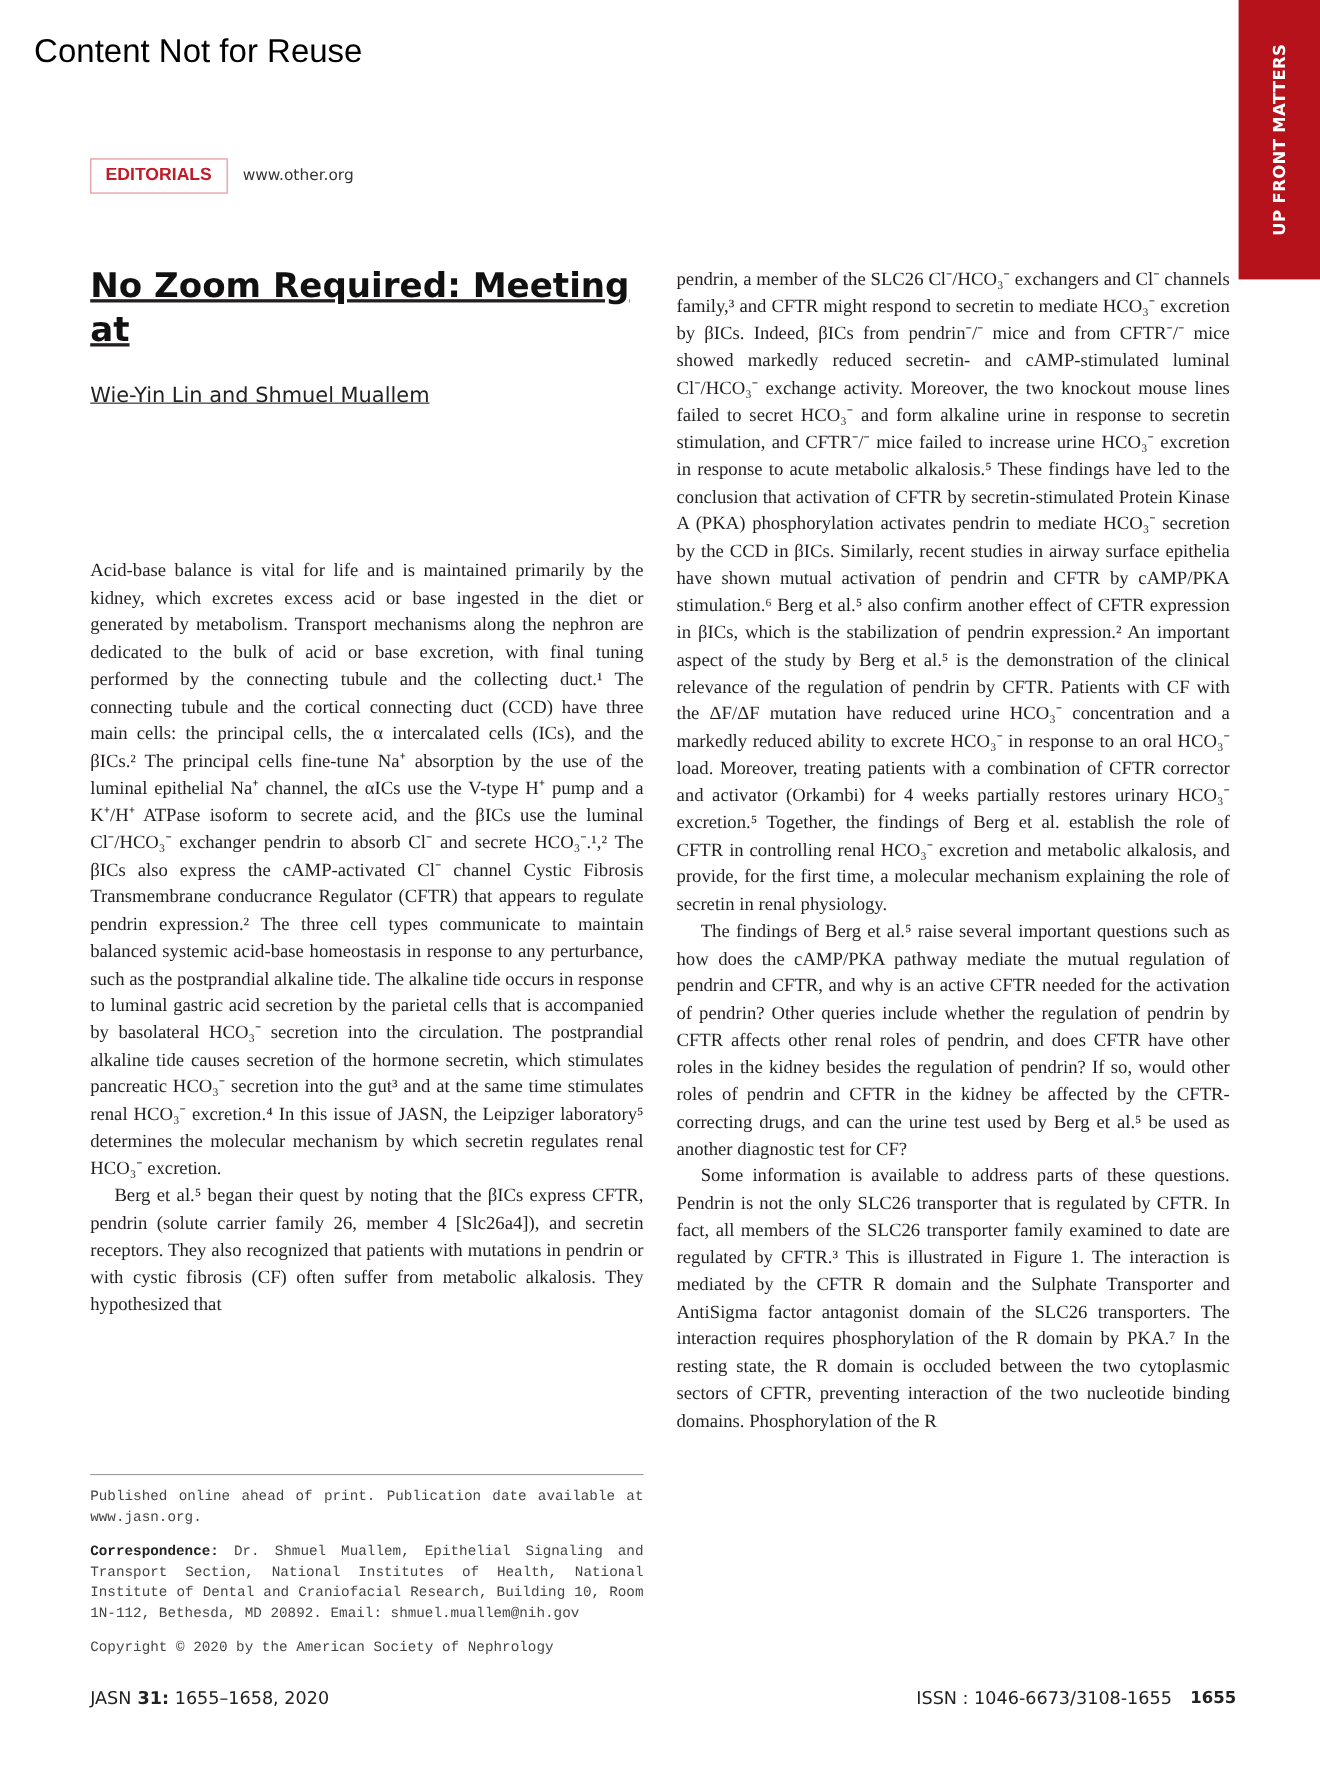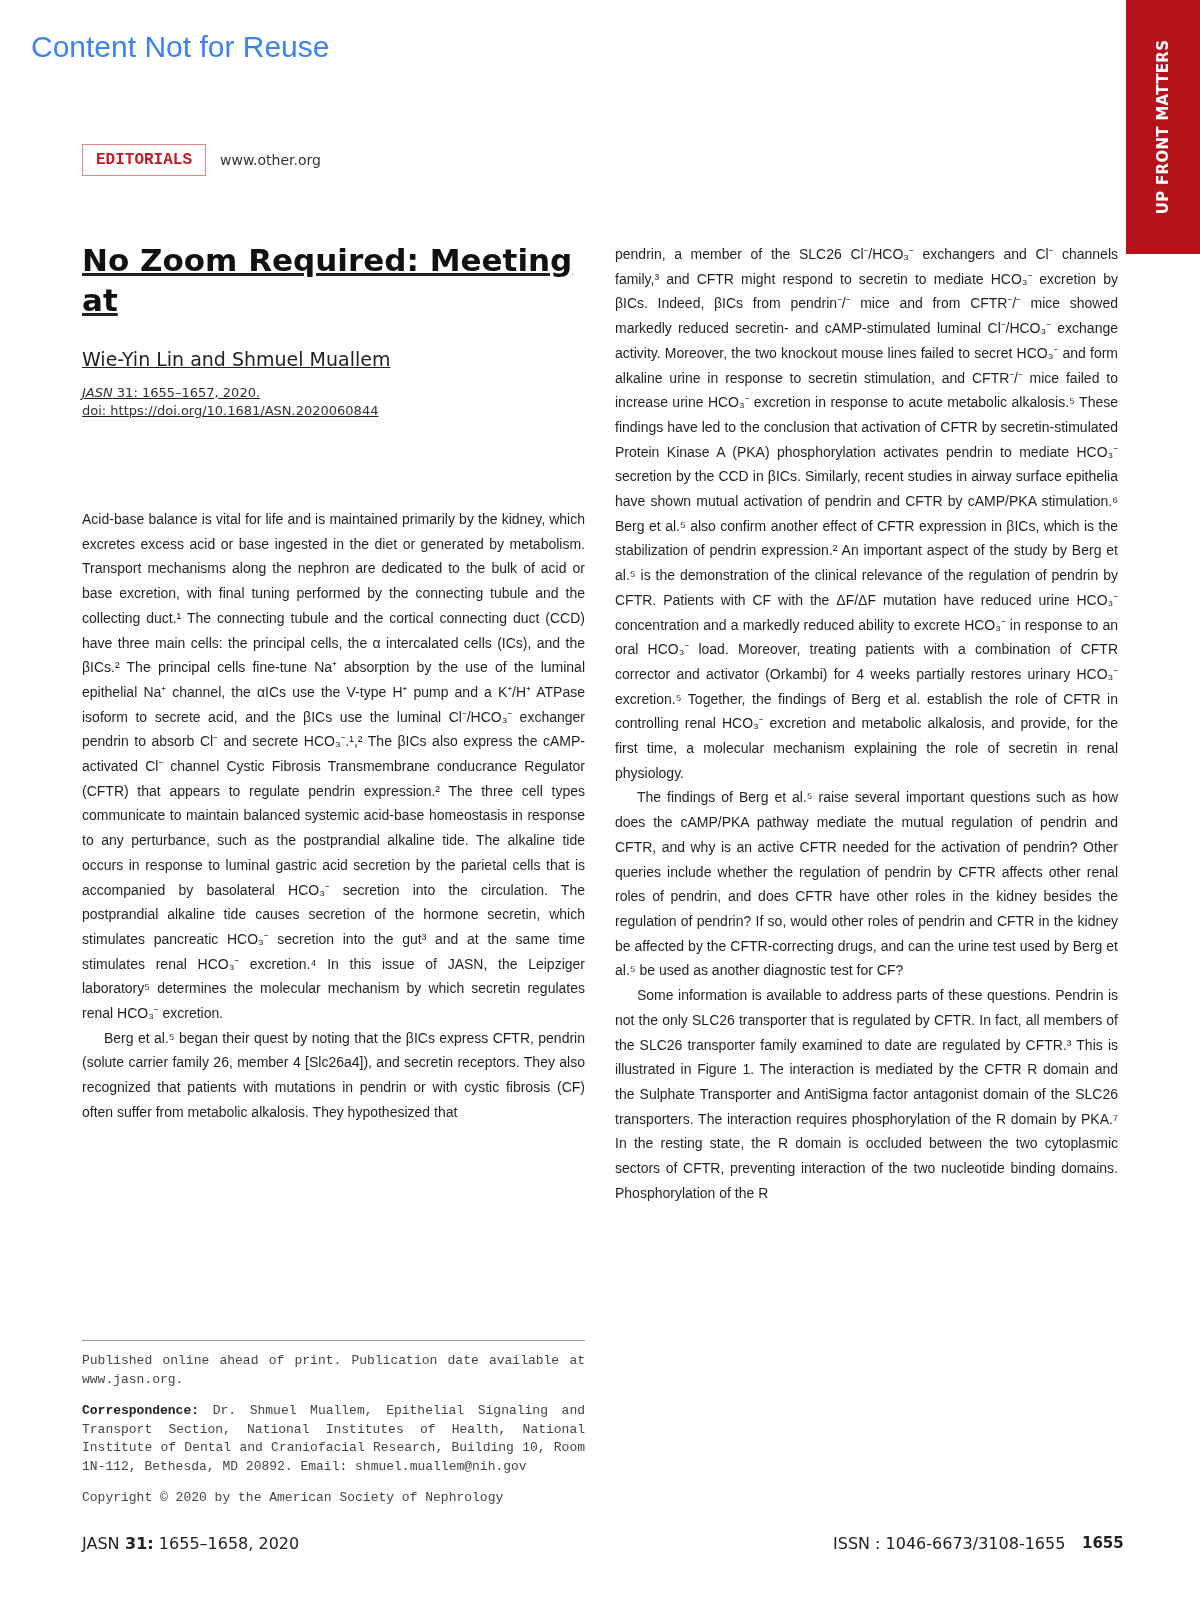--- a/index.html
+++ b/index.html
@@ -1,28 +1,28 @@
 <!DOCTYPE html>
 <html><head>
 <meta charset="utf-8">
 <style>
   html, body { margin:0; padding:0; background:#fff; }
   body { width:1200px; height:1607px; position:relative; overflow:hidden; color:#231f20; }
-  .watermark { position:absolute; left:31px; top:30px; font-family:"Liberation Sans", sans-serif; font-size:30px; color:#3b82f6; }
+  .watermark { position:absolute; left:31px; top:30px; font-family:"Liberation Sans", sans-serif; font-size:30px; color:#000000; }
   .side-tab { position:absolute; left:1126px; top:0; width:74px; height:254px; background:#b5121b; }
   .side-tab span { position:absolute; left:50%; top:50%; transform:translate(-50%,-50%) rotate(-90deg); white-space:nowrap; color:#fff; font-family:"DejaVu Sans", sans-serif; font-weight:bold; font-size:15px; letter-spacing:0.3px; }
   .section-row { position:absolute; left:82px; top:144px; display:flex; align-items:center; }
-  .section-badge { border:1.5px solid #e08a90; color:#c21a27; font-family:Liberation Mono, monospace; font-weight:bold; font-size:16px; padding:6px 13px; }
+  .section-badge { border:1.5px solid #e08a90; color:#c21a27; font-family:Liberation Sans, sans-serif; font-weight:bold; font-size:16px; padding:6px 13px; }
   .site-url { margin-left:14px; font-family:"DejaVu Sans", sans-serif; font-size:14px; color:#333; }
   .left-col { position:absolute; left:82px; top:240px; width:503px;text-decoration:underline; }
   .title { font-family:"DejaVu Sans", sans-serif; font-weight:bold; font-size:31px; line-height:40px; color:#111; margin:0; }
   .authors { margin-top:28px; font-family:"DejaVu Sans", sans-serif; font-size:19px; color:#222; }
   .affil { margin-top:6px; font-family:"DejaVu Sans", sans-serif; font-size:14.5px; line-height:19px; color:#333; }
   .citation { margin-top:14px; font-family:"DejaVu Sans", sans-serif; font-size:13px; line-height:18px; color:#333; }
-  .body-text { font-family:Liberation Sans, sans-serif; font-size:14px; line-height:24.7px; text-align:justify; color:#231f20; margin:0; }
+  .body-text { font-family:Liberation Serif, serif; font-size:17px; line-height:24.7px; text-align:justify; color:#231f20; margin:0; }
   .body-text p { margin:0; }
   .body-text p.indent { text-indent:22px; }
   .left-body { position:absolute; left:82px; top:507px; width:503px; }
   .right-body { position:absolute; left:615px; top:242px; width:503px; }
   .foot-rule { position:absolute; left:82px; top:1340px; width:503px; border-top:1.5px solid #999; }
   .footnotes { position:absolute; left:82px; top:1352px; width:503px; font-family:Liberation Mono, monospace; font-size:13px; line-height:18.5px; color:#444; text-align:justify; }
   .footnotes p { margin:0 0 13px 0; }
   .footnotes b { color:#222; }
   .page-footer { position:absolute; top:1534px; font-family:"DejaVu Sans", sans-serif; font-size:16px; color:#222; }
   .pf-left { left:82px; }
@@ -42,24 +42,20 @@
 <div class="section-row">
   <span class="section-badge">EDITORIALS</span>
   <span class="site-url">www.other.org</span>
 </div>
 
 <div class="left-col">
   <h1 class="title">
     <span>No Zoom Required: Meeting at</span><br>
   </h1>
   <div class="authors">Wie-Yin Lin and Shmuel Muallem</div>
-  <div class="citation">
-    <i>JASN</i><span> 31: 1655–1657, 2020.</span><br>
-    <span>doi:  https://doi.org/10.1681/ASN.2020060844</span>
-  </div>
 </div>
 
 <div class="body-text left-body">
   <p>Acid-base balance is vital for life and is maintained primarily by the kidney, which excretes excess acid or base ingested in the diet or generated by metabolism. Transport mechanisms along the nephron are dedicated to the bulk of acid or base excretion, with final tuning performed by the connecting tubule and the collecting duct.¹ The connecting tubule and the cortical connecting duct (CCD) have three main cells: the principal cells, the α intercalated cells (ICs), and the βICs.² The principal cells fine-tune Na⁺ absorption by the use of the luminal epithelial Na⁺ channel, the αICs use the V-type H⁺ pump and a K⁺/H⁺ ATPase isoform to secrete acid, and the βICs use the luminal Cl⁻/HCO₃⁻ exchanger pendrin to absorb Cl⁻ and secrete HCO₃⁻.¹,² The βICs also express the cAMP-activated Cl⁻ channel Cystic Fibrosis Transmembrane conducrance Regulator (CFTR) that appears to regulate pendrin expression.² The three cell types communicate to maintain balanced systemic acid-base homeostasis in response to any perturbance, such as the postprandial alkaline tide. The alkaline tide occurs in response to luminal gastric acid secretion by the parietal cells that is accompanied by basolateral HCO₃⁻ secretion into the circulation. The postprandial alkaline tide causes secretion of the hormone secretin, which stimulates pancreatic HCO₃⁻ secretion into the gut³ and at the same time stimulates renal HCO₃⁻ excretion.⁴ In this issue of JASN, the Leipziger laboratory⁵ determines the molecular mechanism by which secretin regulates renal HCO₃⁻ excretion.</p>
   <p class="indent">Berg et al.⁵ began their quest by noting that the βICs express CFTR, pendrin (solute carrier family 26, member 4 [Slc26a4]), and secretin receptors. They also recognized that patients with mutations in pendrin or with cystic fibrosis (CF) often suffer from metabolic alkalosis. They hypothesized that</p>
 </div>
 
 <div class="foot-rule"></div>
 <div class="footnotes">
   <p>Published online ahead of print. Publication date available at www.jasn.org.</p>

